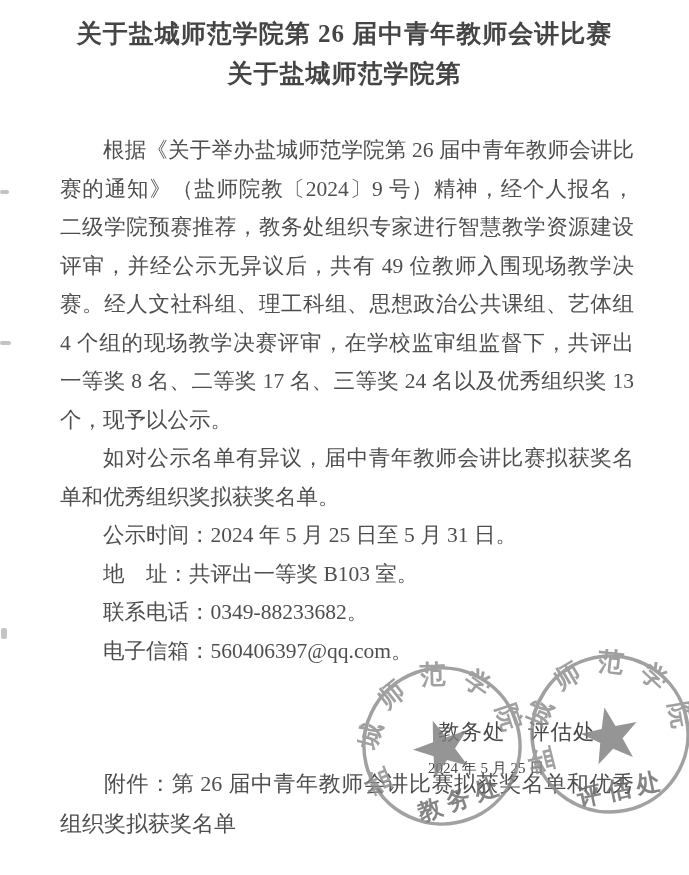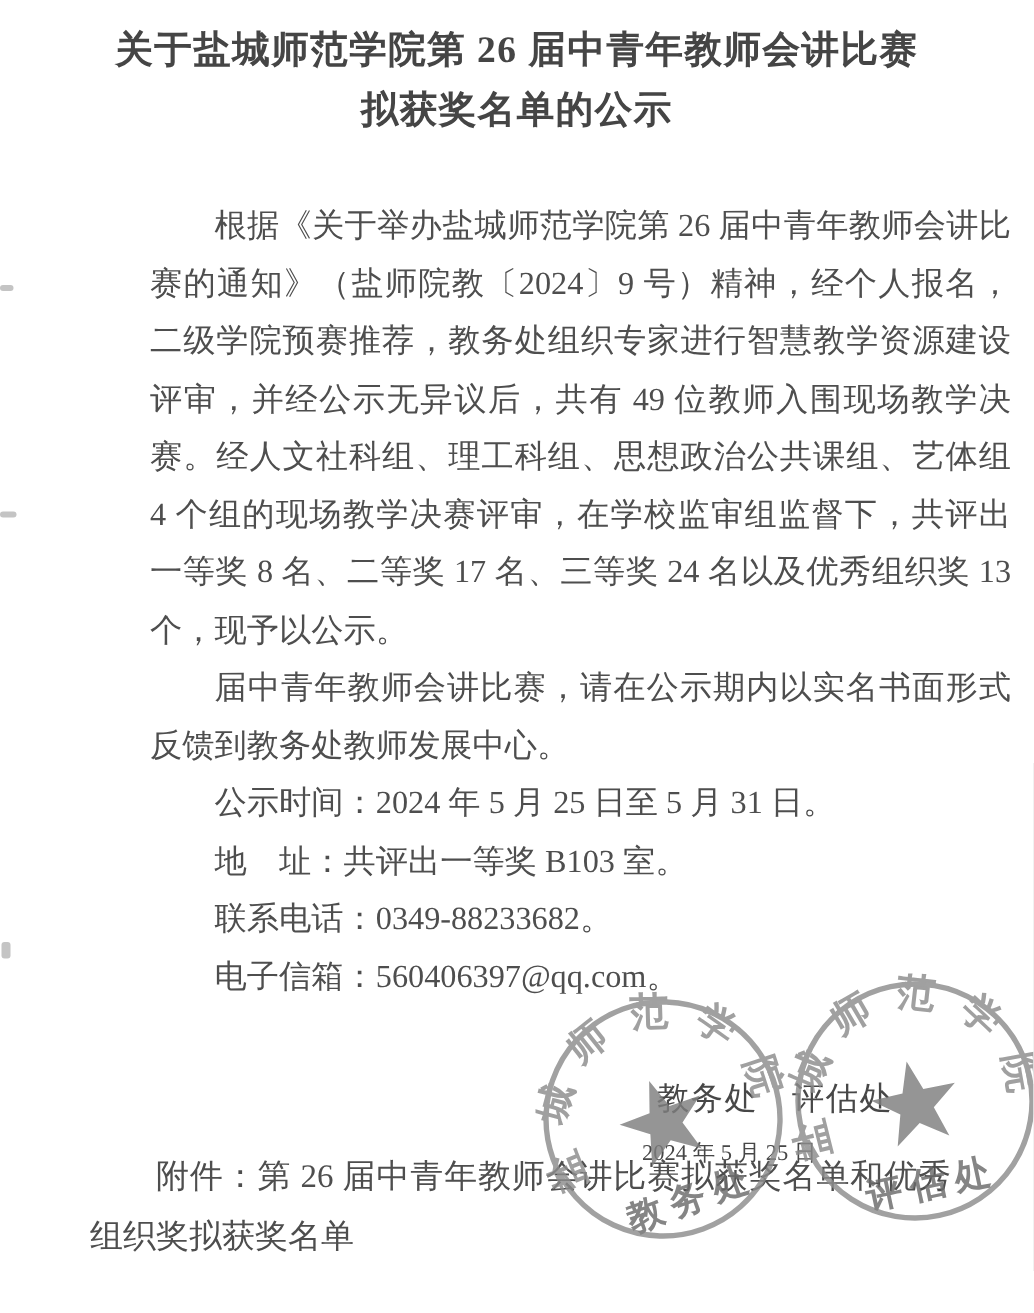--- a/index.html
+++ b/index.html
@@ -14,21 +14,21 @@
     text-decoration:underline;
   }
   .title{
     position:absolute;top:14px;left:0;width:100%;
     text-align:center;font-size:25px;font-weight:bold;
     color:#454545;line-height:40px;letter-spacing:1px;
   }
   .body-flow{
     position:absolute;top:131px;left:60px;width:574px;
     font-size:21.5px;line-height:38.5px;
-    text-align:justify;color:#4e4e4e;margin-left:40px;
+    text-align:justify;color:#4e4e4e;
   }
   .body-flow p{margin:0;text-indent:2em;}
   .sig-depts{
     position:absolute;top:717px;left:438px;
     font-size:21.5px;color:#474747;letter-spacing:1px;white-space:nowrap;
   }
   .sig-date{
     position:absolute;top:759px;left:428px;
     font-size:15px;color:#474747;white-space:nowrap;
   }
@@ -49,26 +49,26 @@
   .artifact.a2{left:0;top:341px;width:11px;height:4px;}
   .artifact.a3{left:1px;top:628px;width:6px;height:11px;}
 </style>
 </head>
 <body>
 
 <div class="page">
 
   <div class="title">
     <div>关于盐城师范学院第 26 届中青年教师会讲比赛</div>
-    <div>拟获奖名单的公示</div>
+    <div>关于盐城师范学院第</div>
   </div>
 
   <div class="body-flow">
     <p>根据《关于举办盐城师范学院第 26 届中青年教师会讲比赛的通知》（盐师院教〔2024〕9 号）精神，经个人报名，二级学院预赛推荐，教务处组织专家进行智慧教学资源建设评审，并经公示无异议后，共有 49 位教师入围现场教学决赛。经人文社科组、理工科组、思想政治公共课组、艺体组 4 个组的现场教学决赛评审，在学校监审组监督下，共评出一等奖 8 名、二等奖 17 名、三等奖 24 名以及优秀组织奖 13 个，现予以公示。</p>
-    <p>届中青年教师会讲比赛，请在公示期内以实名书面形式反馈到教务处教师发展中心。</p>
+    <p>如对公示名单有异议，届中青年教师会讲比赛拟获奖名单和优秀组织奖拟获奖名单。</p>
     <p>公示时间：2024 年 5 月 25 日至 5 月 31 日。</p>
     <p>地　址：共评出一等奖 B103 室。</p>
     <p>联系电话：0349-88233682。</p>
     <p>电子信箱：560406397@qq.com。</p>
   </div>
 
   <div class="sig-depts">教务处　评估处</div>
   <div class="sig-date">2024 年 5 月 25 日</div>
 
   <div class="attachment">附件：第 26 届中青年教师会讲比赛拟获奖名单和优秀组织奖拟获奖名单</div>

